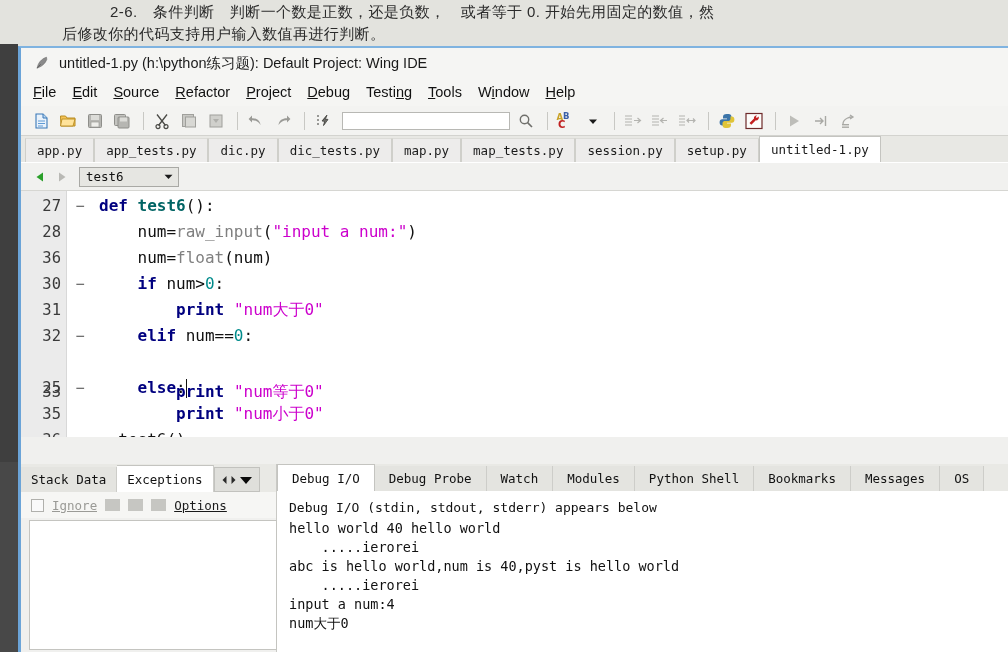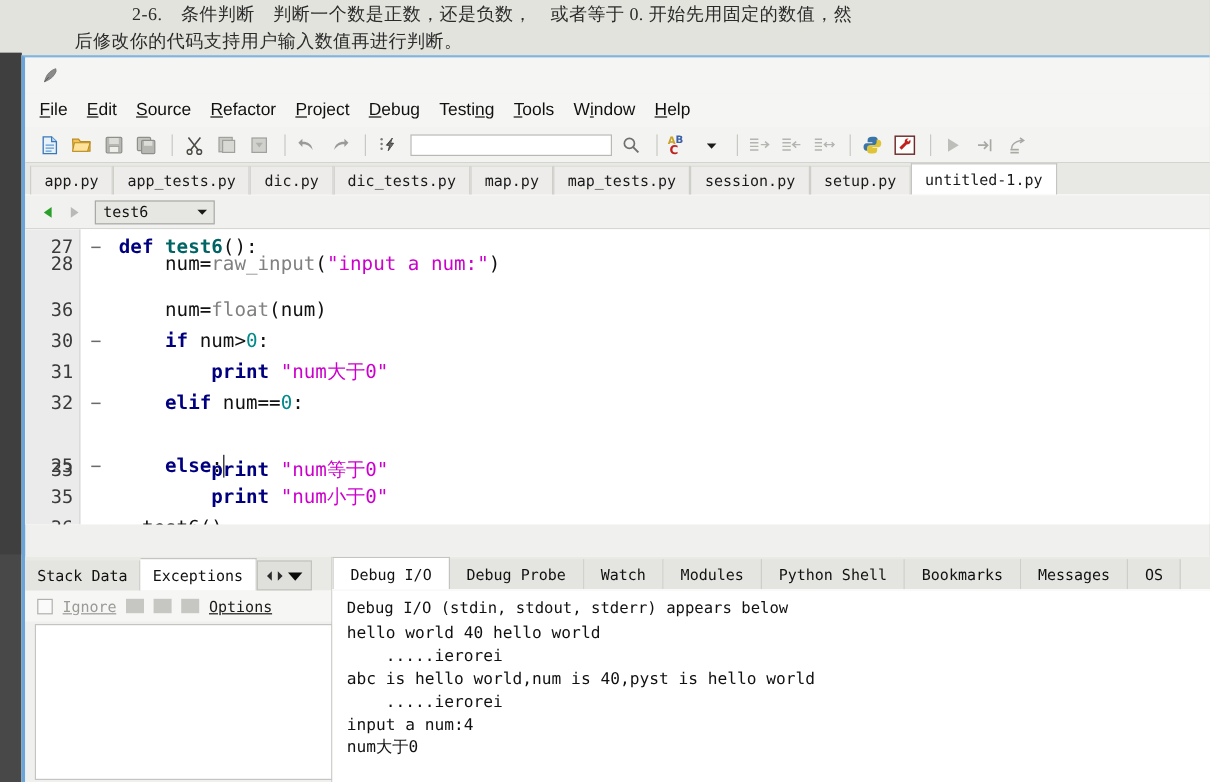--- a/index.html
+++ b/index.html
@@ -13,21 +13,21 @@
 
   
   #doc-band {
     position: absolute; left: 0; top: 0; width: 1008px; height: 50px;
     background: #e3e3de;
     overflow: hidden;
   }
   #doc-band .dl {
     position: absolute;
     color: #2b2b2b;
-    font-family: Liberation Serif, serif;
+    font-family: Liberation Sans, sans-serif;
     font-size: 15px;
     letter-spacing: 0.4px;
     white-space: nowrap;
   }
   #doc-line-1 { left: 110px; top: 3px; }
   #doc-line-2 { left: 62px; top: 25px; }
   #left-gutter {
     position: absolute; left: 0; top: 44px; width: 18px; height: 608px;
     background: #484848;
   }
@@ -245,20 +245,21 @@
 
 <div id="wing-window">
 
   <div id="titlebar">
     <span class="tb-icon">
       <svg width="16" height="16" viewBox="0 0 16 16">
         <path d="M12.5 2.2 C9 3.2 5.6 6 4.2 9.6 L3 13.2 L4.4 12.6 C8.2 11.2 11.4 8.2 12.8 4.4 Z" fill="#8a8a8a" stroke="#6d6d6d" stroke-width="0.6"></path>
         <path d="M3.2 13.1 L6.6 9.3" stroke="#555" stroke-width="0.8" fill="none"></path>
       </svg>
     </span>
+    <span id="title-text">untitled-1.py (h:\python练习题): Default Project: Wing IDE</span>
   </div>
 
   <div id="menubar">
     <div class="menu-item"><u>F</u><span x="File">ile</span></div>
     <div class="menu-item"><u>E</u>dit</div>
     <div class="menu-item"><u>S</u>ource</div>
     <div class="menu-item"><u>R</u>efactor</div>
     <div class="menu-item"><u>P</u>roject</div>
     <div class="menu-item"><u>D</u>ebug</div>
     <div class="menu-item">Testi<u>n</u>g</div>
@@ -439,21 +440,21 @@
           <path d="M1.5 3.8 L5.5 8 L9.5 3.8Z" fill="#1a1a1a"></path>
         </svg>
     </div>
   </div>
 
   <div id="editor">
     <div id="gutter"></div>
     <div id="foldcol"></div>
     <div id="code-lines">
         <div class="codeline" style="top: 2px;"><span class="lnum">27</span><span class="fold">−</span><span class="ctext"><span class="kw">def </span><span class="fn">test6</span><span class="pl">():</span></span></div>
-        <div class="codeline" style="top: 16px; padding-left: 38px;"><span class="lnum">28</span><span class="ctext"><span class="pl">    num=</span><span class="bi">raw_input</span><span class="pl">(</span><span class="str">"input a num:"</span><span class="pl">)</span></span></div>
+        <div class="codeline" style="top: 28px; padding-left: 38px;"><span class="lnum">28</span><span class="ctext"><span class="pl">    num=</span><span class="bi">raw_input</span><span class="pl">(</span><span class="str">"input a num:"</span><span class="pl">)</span></span></div>
         <div class="codeline" style="top: 54px;"><span class="lnum">36</span><span class="ctext"><span class="pl">    num=</span><span class="bi">float</span><span class="pl">(num)</span></span></div>
         <div class="codeline" style="top: 80px;"><span class="lnum">30</span><span class="fold">−</span><span class="ctext"><span class="pl">    </span><span class="kw">if</span><span class="pl"> num&gt;</span><span class="num">0</span><span class="pl">:</span></span></div>
         <div class="codeline" style="top: 106px;"><span class="lnum">31</span><span class="ctext"><span class="pl">        </span><span class="kw">print</span><span class="pl"> </span><span class="str">"num大于0"</span></span></div>
         <div class="codeline" style="top: 132px;"><span class="lnum">32</span><span class="fold">−</span><span class="ctext"><span class="pl">    </span><span class="kw">elif</span><span class="pl"> num==</span><span class="num">0</span><span class="pl">:</span></span></div>
         <div class="codeline" style="top: 158px; margin-top: 30px;"><span class="lnum">33</span><span class="ctext"><span class="pl">        </span><span class="kw">print</span><span class="pl"> </span><span class="str">"num等于0"</span></span></div>
         <div class="codeline" style="top: 184px;"><span class="lnum">25</span><span class="fold">−</span><span class="ctext"><span class="pl">    </span><span class="kw">else</span><span class="pl">:</span></span></div>
         <span id="caret" style="top: 188px; left: 164.67px;"></span>
         <div class="codeline" style="top: 210px;"><span class="lnum">35</span><span class="ctext"><span class="pl">        </span><span class="kw">print</span><span class="pl"> </span><span class="str">"num小于0"</span></span></div>
         <div class="codeline" style="top: 236px;"><span class="lnum">36</span><span class="ctext"><span class="pl">  test6()</span></span></div>
       </div>

